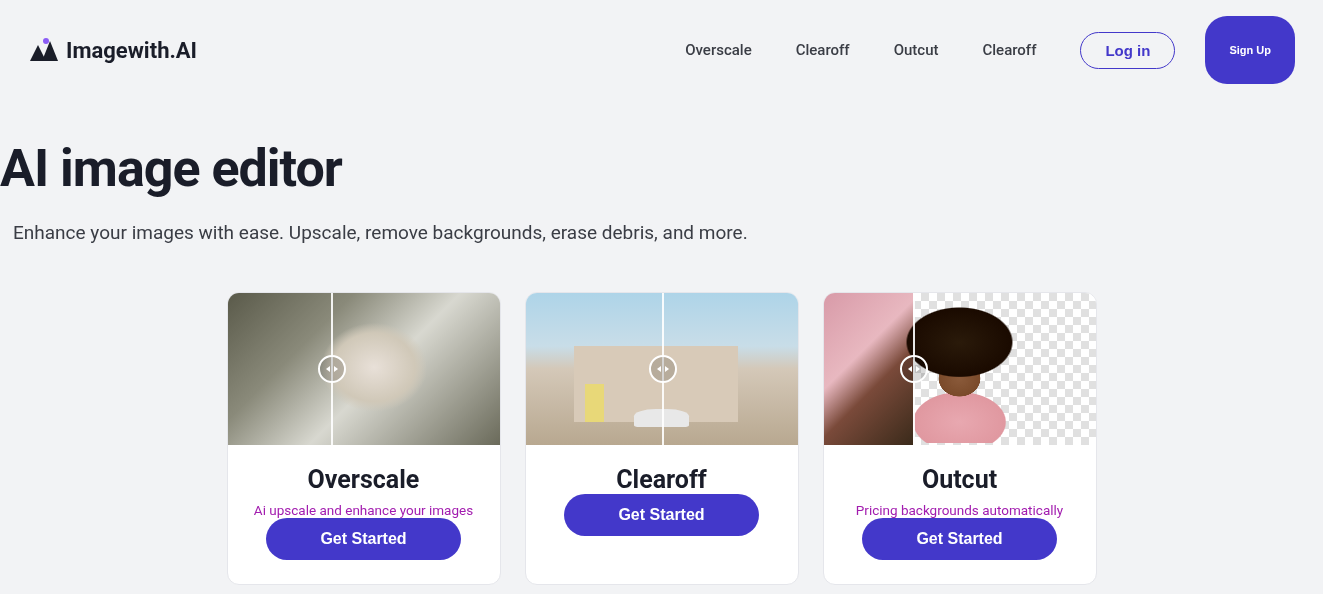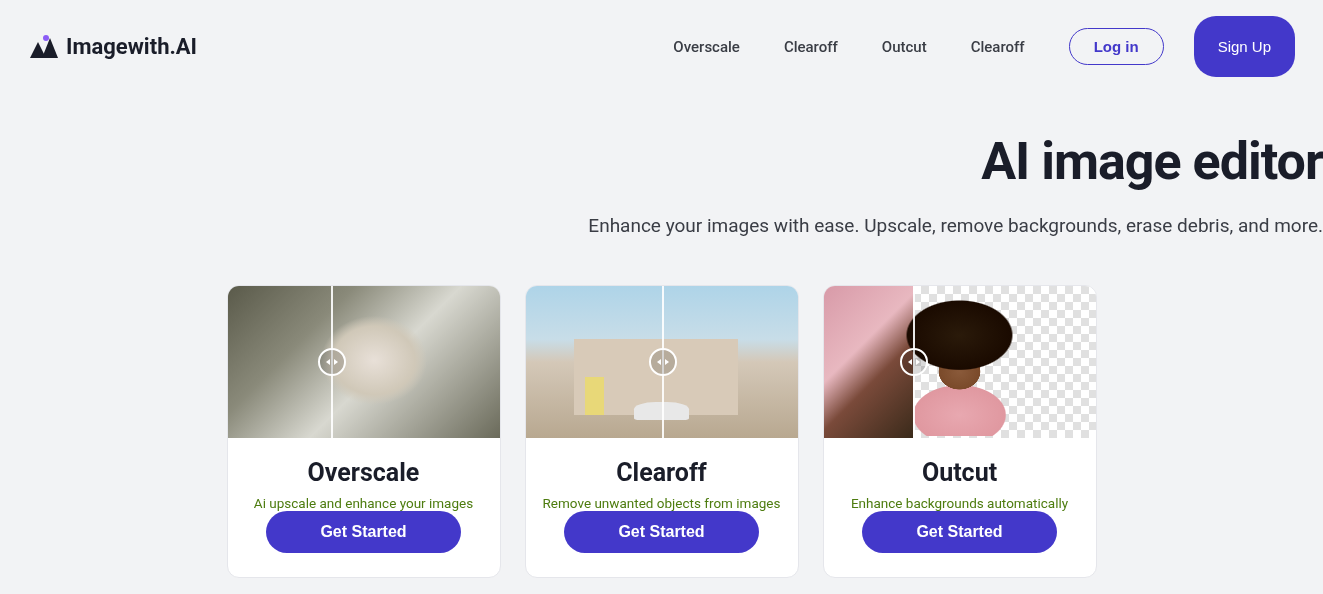--- a/index.html
+++ b/index.html
@@ -55,31 +55,31 @@
       padding: 9px 24px;
       border: 1.5px solid #4338ca;
       border-radius: 22px;
       background: transparent;
       color: #4338ca;
       font-size: 15px;
       font-weight: 600;
       cursor: pointer;
     }
     .btn-signup {
-      padding: 22px 24px;
+      padding: 28px 24px;
       border: none;
       border-radius: 22px;
       background: #4338ca;
       color: white;
-      font-size: 15px;
-      font-weight: 400;
+      font-size: 11px;
+      font-weight: 700;
       cursor: pointer;
     }
     .hero {
-      text-align: right;
+      text-align: left;
       margin-top: 38px;
     }
     .hero-title {
       font-size: 52px;
       font-weight: 700;
       color: #1a1d29;
       letter-spacing: -1px;
     }
     .hero-subtitle {
       font-size: 19px;
@@ -151,21 +151,21 @@
       padding: 20px 16px 24px;
       text-align: center;
     }
     .card-title {
       font-size: 25px;
       font-weight: 700;
       color: #1a1d29;
     }
     .card-desc {
       font-size: 13.5px;
-      color: #4d7c0f;
+      color: #a21caf;
       margin-top: 8px;
     }
     .card-button {
       padding: 12px 54px;
       border: none;
       border-radius: 24px;
       background: #4338ca;
       color: white;
       font-size: 16px;
       font-weight: 600;
@@ -302,33 +302,32 @@
     <div class="card-image">
       <div class="img-clearoff"></div>
       <div class="clearoff-bldg"></div>
       <div class="clearoff-door"></div>
       <div class="clearoff-car"></div>
       <div class="compare-line" style="left:50%"></div>
       <div class="compare-handle" style="left:50%"></div>
     </div>
     <div class="card-body">
       <h3 class="card-title">Clearoff</h3>
-      <p class="card-desc">Remove unwanted objects from images</p>
       <button class="card-button">Get Started</button>
     </div>
   </div>
 
   <div class="card">
     <div class="card-image">
       <div class="img-outcut-left"></div>
       <div class="img-outcut-right"></div>
       <div class="img-outcut-person"></div>
       <div class="compare-line" style="left:33%"></div>
       <div class="compare-handle" style="left:33%"></div>
     </div>
     <div class="card-body">
       <h3 class="card-title">Outcut</h3>
-      <p class="card-desc">Enhance backgrounds automatically</p>
+      <p class="card-desc">Pricing backgrounds automatically</p>
       <button class="card-button">Get Started</button>
     </div>
   </div>
 
 </section>
 
 </body></html>

